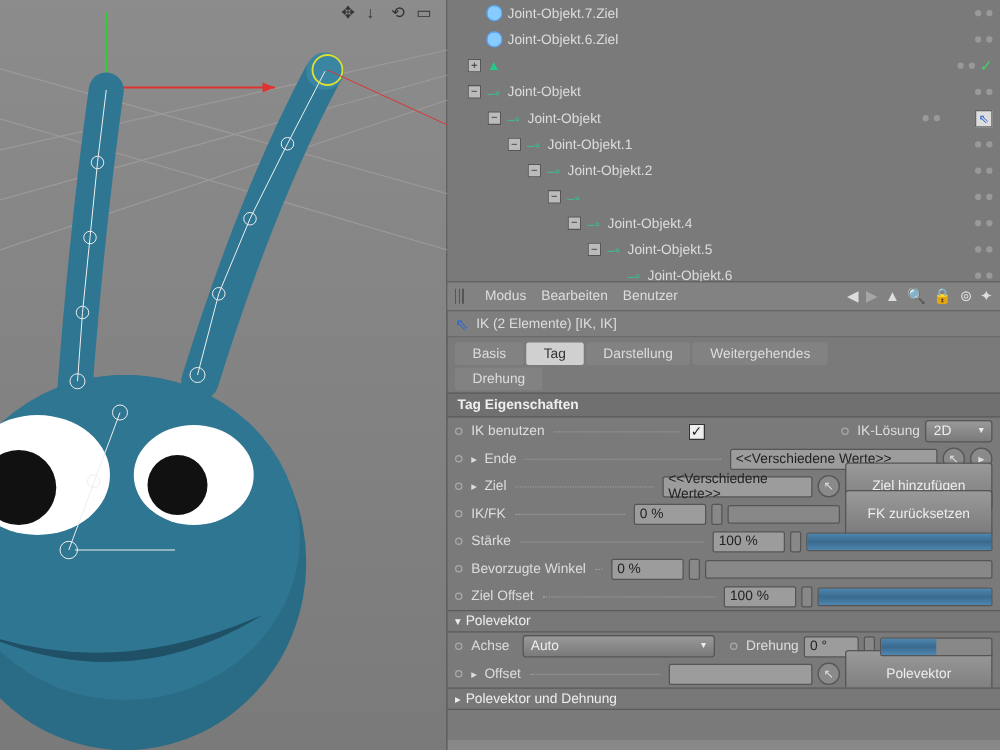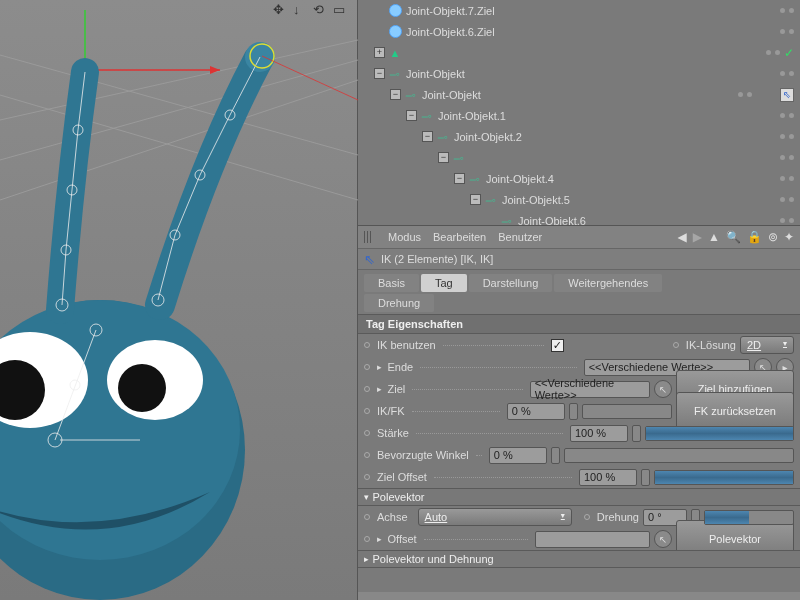--- a/index.html
+++ b/index.html
@@ -55,21 +55,21 @@
   
   .field { background: #9c9c9c; border: 1px solid #555; height: 17px; padding: 0 4px; font-size: 11px; color: #222; display: flex; align-items: center; border-radius: 2px; }
   .field.wide { flex: 1; }
   .spinner { width: 9px; height: 17px; background: #888; border: 1px solid #555; border-radius: 2px; display: flex; flex-direction: column; }
   .spinner::before, .spinner::after { content: ''; flex: 1; }
   .slider { flex: 1; height: 15px; background: #888; border: 1px solid #555; border-radius: 2px; position: relative; }
   .slider-fill { height: 100%; background: linear-gradient(#4d86b0,#3a6a8e,#4d86b0); }
   
   .btn { background: linear-gradient(#999,#7a7a7a); border: 1px solid #555; border-radius: 3px; padding: 12px 8px; font-size: 11px; color: #eee; cursor: pointer; text-align: center; }
   .btn.wide { flex: 1; }
-  .dropdown { background: linear-gradient(#999,#7a7a7a); border: 1px solid #555; border-radius: 3px; padding: 2px 6px; font-size: 11px; color: #eee; display: flex; align-items: flex-start; justify-content: space-between; cursor: pointer; text-decoration: underline; }
+  .dropdown { background: linear-gradient(#999,#7a7a7a); border: 1px solid #555; border-radius: 3px; padding: 2px 6px; font-size: 11px; color: #eee; display: flex; align-items: flex-start; justify-content: space-between; cursor: pointer; }
   .dd-arrow { font-size: 8px; margin-left: 4px; }
   .icon-btn { width: 18px; height: 18px; border: 1px solid #555; border-radius: 9px; background: #8a8a8a; display: inline-flex; align-items: center; justify-content: center; font-size: 10px; cursor: pointer; }
   
   .right-col { width: 118px; display: flex; align-items: center; gap: 3px; }
 </style>
 </head>
 <body>
 
 <div class="viewport">
   <div class="vp-toolbar">

